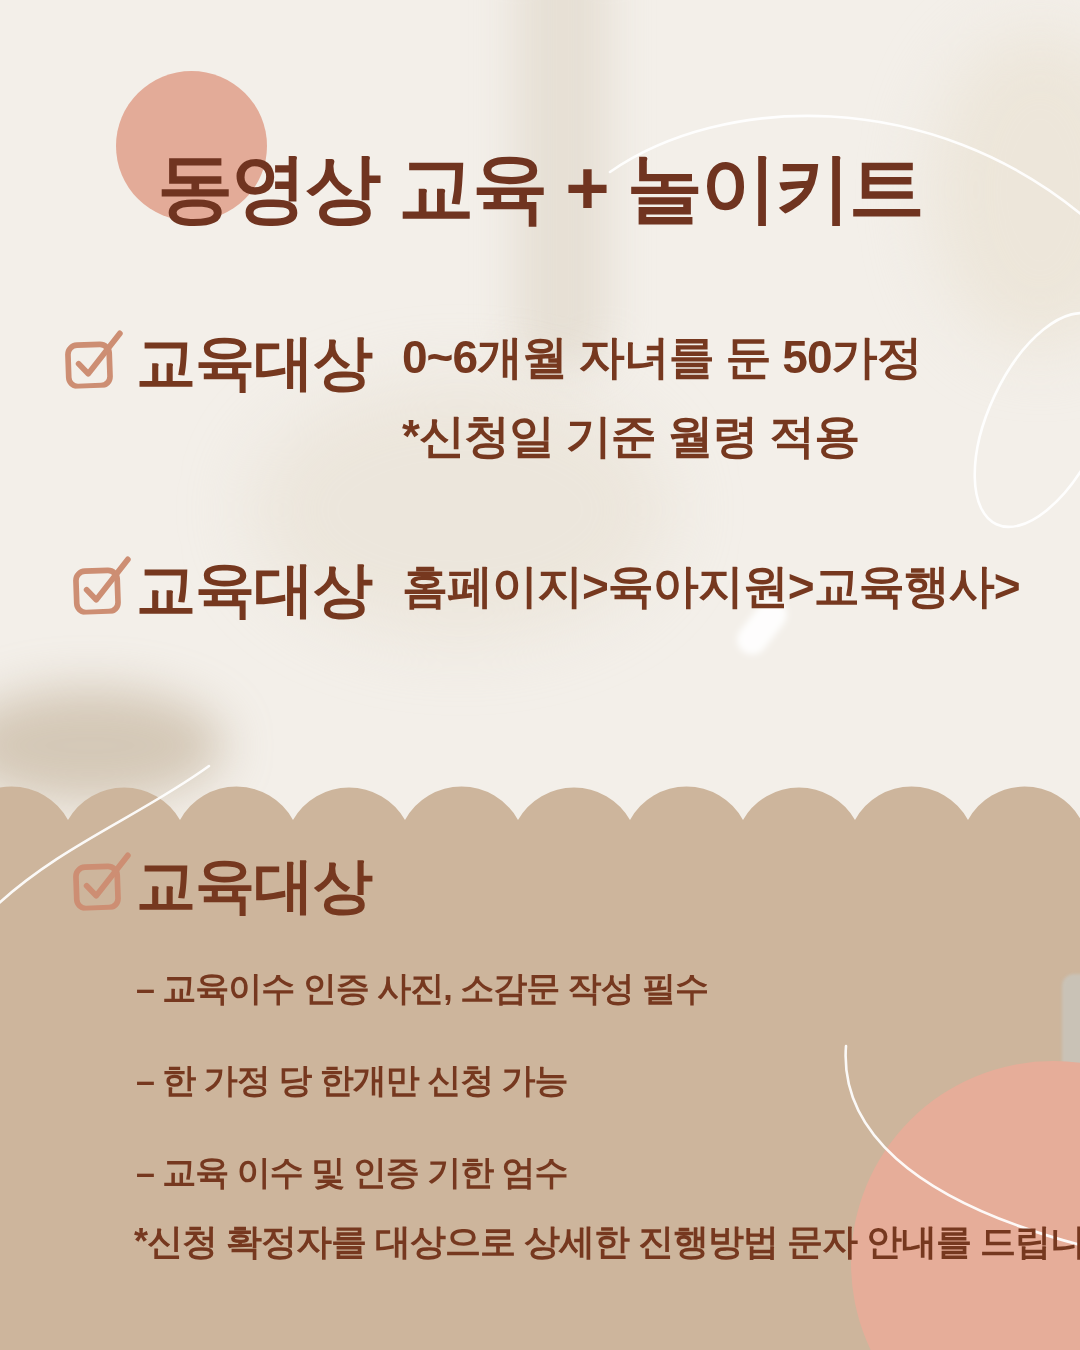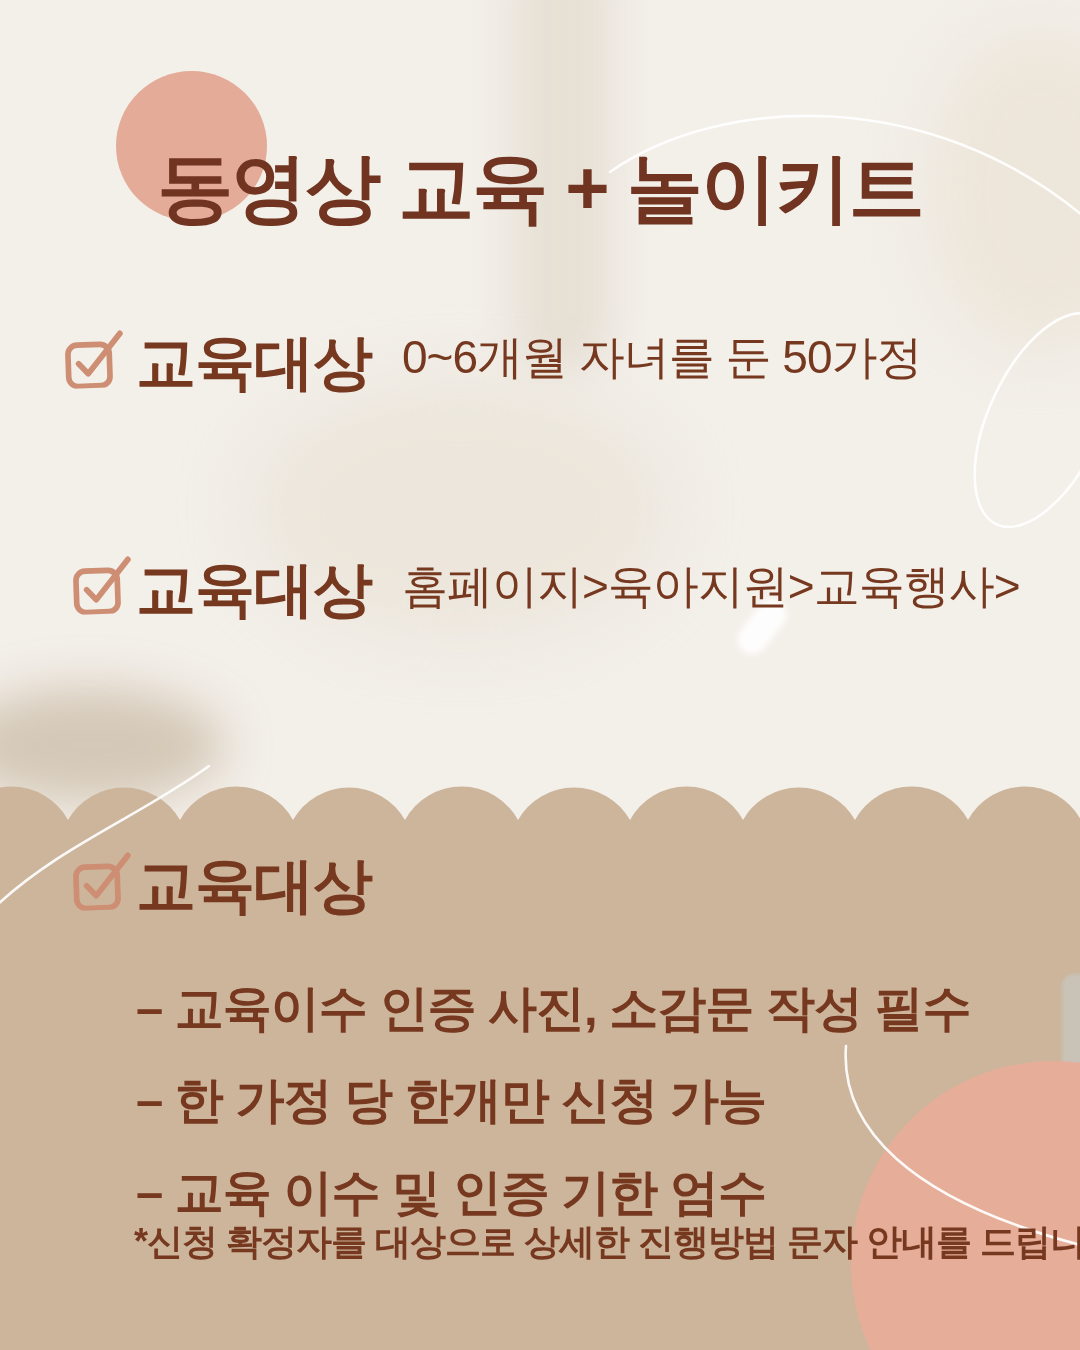--- a/index.html
+++ b/index.html
@@ -49,29 +49,29 @@
     position:absolute;left:136px;
     font-size:60px;font-weight:800;letter-spacing:-1px;line-height:1;
     color:var(--text-brown,#76381f);white-space:nowrap;text-align:right;
   }
   .sec1-label{top:333px;}
   .sec2-label{top:560px;}
   .sec3-label{top:856px;}
 
   .sec-content{
     position:absolute;left:402px;
-    font-size:46px;font-weight:400;letter-spacing:-1px;
+    font-size:46px;font-weight:700;letter-spacing:-1px;
     color:var(--text-brown,#76381f);white-space:nowrap;
   }
   .sec1-content{top:318px;line-height:79px;}
   .sec2-content{top:546px;line-height:81px;}
 
   .bullets{
-    position:absolute;left:136px;top:962px;
-    font-size:49px;font-weight:800;letter-spacing:-1px;line-height:92px;
+    position:absolute;left:136px;top:942px;
+    font-size:34px;font-weight:800;letter-spacing:-1px;line-height:92px;
     color:var(--text-brown,#76381f);white-space:nowrap;
   }
   .footnote{
     position:absolutes;
     position:absolute;left:134px;top:1218px;
     font-size:36px;font-weight:800;letter-spacing:-1px;
     color:var(--text-brown,#76381f);white-space:nowrap;
   }
 </style>
 </head>
@@ -112,20 +112,21 @@
 
   <div class="checkbox cb-1">
     <svg viewBox="0 0 62 56">
         <rect class="box" x="4" y="14" width="40" height="40" rx="9"></rect>
         <polyline class="tick" points="14,32 23,42 55,4"></polyline>
       </svg>
   </div>
   <div class="sec-label sec1-label">교육대상</div>
   <div class="sec-content sec1-content">
     <div>0~6개월 자녀를 둔 50가정</div>
+    <div>*신청일 기준 월령 적용</div>
   </div>
 
   <div class="checkbox cb-2">
     <svg viewBox="0 0 62 56">
         <rect class="box" x="4" y="14" width="40" height="40" rx="9"></rect>
         <polyline class="tick" points="14,32 23,42 55,4"></polyline>
       </svg>
   </div>
   <div class="sec-label sec2-label">교육대상</div>
   <div class="sec-content sec2-content">

